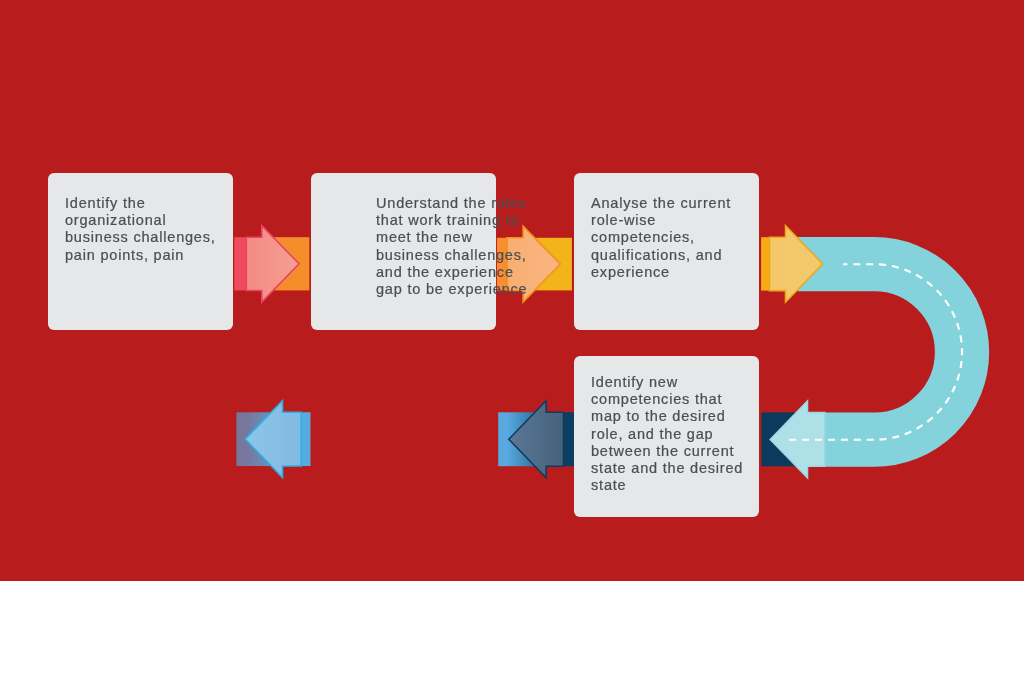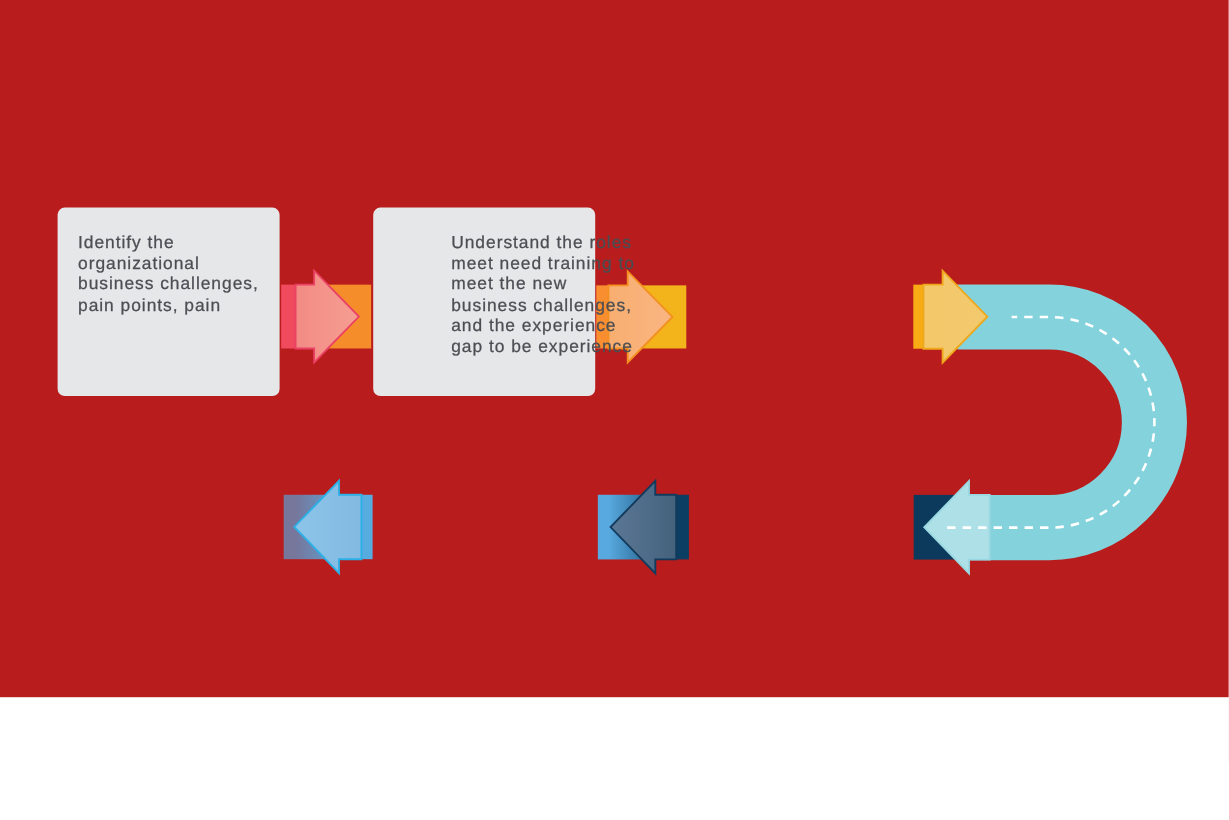--- a/index.html
+++ b/index.html
@@ -99,20 +99,40 @@
     <div class="txt" style="color: rgb(75, 78, 83);">
       <div class="ln">Identify the</div>
       <div class="ln">organizational</div>
       <div class="ln">business challenges,</div>
       <div class="ln">pain points, pain</div>
     </div>
   </div>
   <div class="card row1 col2" style="background: rgb(230, 231, 232);">
     <div class="txt" style="color: rgb(75, 78, 83); margin-left: 48px;">
       <div class="ln">Understand the roles</div>
-      <div class="ln">meet need training to</div>
+      <div class="ln">that work training to</div>
       <div class="ln">meet the new</div>
       <div class="ln">business challenges,</div>
       <div class="ln">and the experience</div>
       <div class="ln">gap to be experience</div>
     </div>
   </div>
+  <div class="card row1 col3" style="background: rgb(230, 231, 232);">
+    <div class="txt" style="color: rgb(75, 78, 83);">
+      <div class="ln">Analyse the current</div>
+      <div class="ln">role-wise</div>
+      <div class="ln">competencies,</div>
+      <div class="ln">qualifications, and</div>
+      <div class="ln">experience</div>
+    </div>
+  </div>
+  <div class="card row2 col3" style="background: rgb(230, 231, 232);">
+    <div class="txt" style="color: rgb(75, 78, 83);">
+      <div class="ln">Identify new</div>
+      <div class="ln">competencies that</div>
+      <div class="ln">map to the desired</div>
+      <div class="ln">role, and the gap</div>
+      <div class="ln">between the current</div>
+      <div class="ln">state and the desired</div>
+      <div class="ln">state</div>
+    </div>
+  </div>
 </div>
 
 </body></html>

